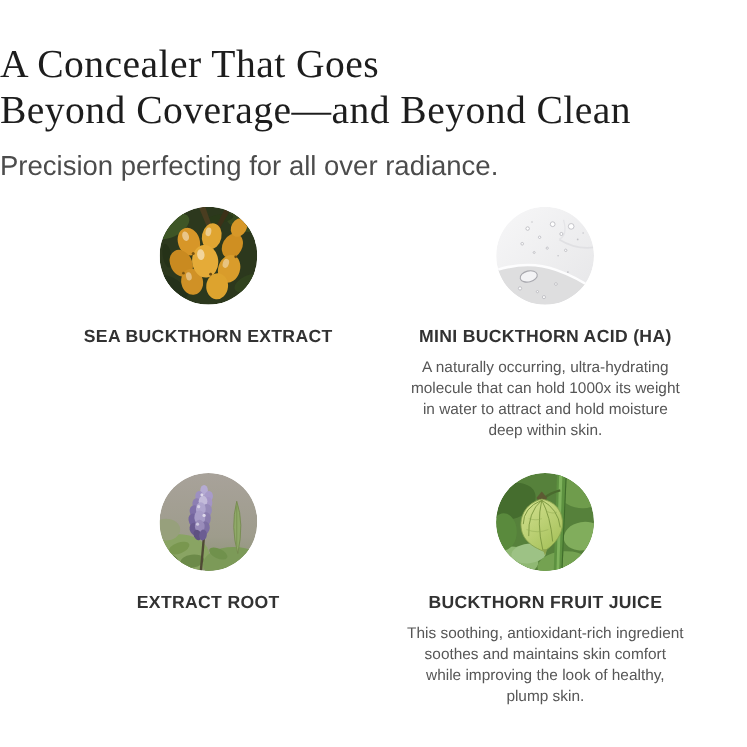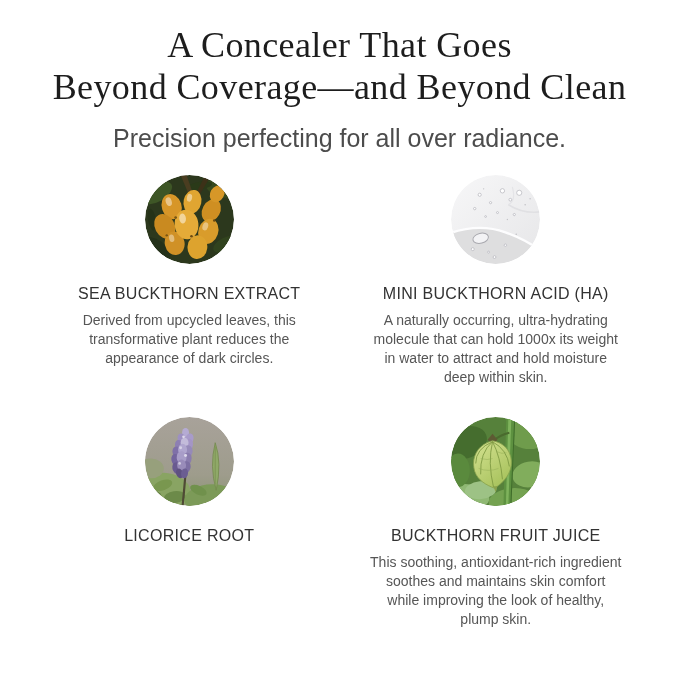--- a/index.html
+++ b/index.html
@@ -4,21 +4,21 @@
 <style>
   html, body { margin: 0; padding: 0; }
   body {
     width: 679px; height: 679px;
     background: #ffffff;
     font-family: "Liberation Sans", sans-serif;
     overflow: hidden;
   }
   .page { width: 679px; height: 679px; }
 
-  .header { text-align: center; padding-top: 24px; }
+  .header { padding-top: 37px; }
   .title {
     margin: 0;
     font-family: "Liberation Serif", serif;
     font-weight: 400;
     font-size: 36px;
     line-height: 42px;
     color: #1d1d1d;
     letter-spacing: 0.4px;
   }
   .title-line { display: block; }
@@ -41,21 +41,21 @@
     width: 89px; height: 89px;
     border-radius: 50%;
     overflow: hidden;
     flex: 0 0 auto;
   }
   .photo svg { display: block; width: 89px; height: 89px; }
   .ing-name {
     margin: 21px 0 0 0;
     font-size: 16px;
     line-height: 18px;
-    font-weight: 400;
+    font-weight: 700;
     color: #323232;
     letter-spacing: 0.3px;
   }
   .ing-desc {
     margin: 8px 0 0 0;
     font-size: 14px;
     line-height: 19px;
     color: #565656;
     white-space: pre-line;
   }
@@ -113,23 +113,20 @@
 
               <circle cx="31" cy="43" r="1.4" fill="#7a5512"></circle>
               <circle cx="47" cy="62" r="1.3" fill="#6b4a12"></circle>
               <circle cx="22" cy="61" r="1.2" fill="#7a5512"></circle>
               <circle cx="70" cy="46" r="1.2" fill="#6b4a12"></circle>
             </g>
           </g>
         </svg>
       </div>
       <h2 class="ing-name">SEA BUCKTHORN EXTRACT</h2>
-      <p class="ing-desc">Derived from upcycled leaves, this
-transformative plant reduces the
-appearance of dark circles.</p>
     </section>
 
     <section class="cell">
       <div class="photo" role="img" aria-label="hyaluronic-acid-gel-photo">
         <svg viewBox="0 0 90 90">
           <defs>
             <clipPath id="clip2">
                 <circle cx="45" cy="45" r="45"></circle>
               </clipPath>
             <linearGradient id="gelbg" x1="0" y1="0" x2="1" y2="1">
@@ -227,21 +224,21 @@
               <ellipse cx="40" cy="57" rx="3.5" ry="5" fill="#6b5d92" transform="rotate(10 40 57)"></ellipse>
 
               <circle cx="39" cy="20" r="1.4" fill="#ddd8ea"></circle>
               <circle cx="36" cy="31" r="1.5" fill="#d6d1e6"></circle>
               <circle cx="41" cy="39" r="1.5" fill="#ddd8ea"></circle>
               <circle cx="35" cy="47" r="1.4" fill="#cfc9e0"></circle>
             </g>
           </g>
         </svg>
       </div>
-      <h2 class="ing-name">LICORICE ROOT</h2>
+      <h2 class="ing-name">EXTRACT ROOT</h2>
     </section>
 
     <section class="cell">
       <div class="photo" role="img" aria-label="gooseberry-fruit-photo">
         <svg viewBox="0 0 90 90">
           <defs>
             <clipPath id="clip4">
                 <circle cx="45" cy="45" r="45"></circle>
               </clipPath>
             <linearGradient id="huskgrad" x1="0" y1="0" x2="0.7" y2="1">

